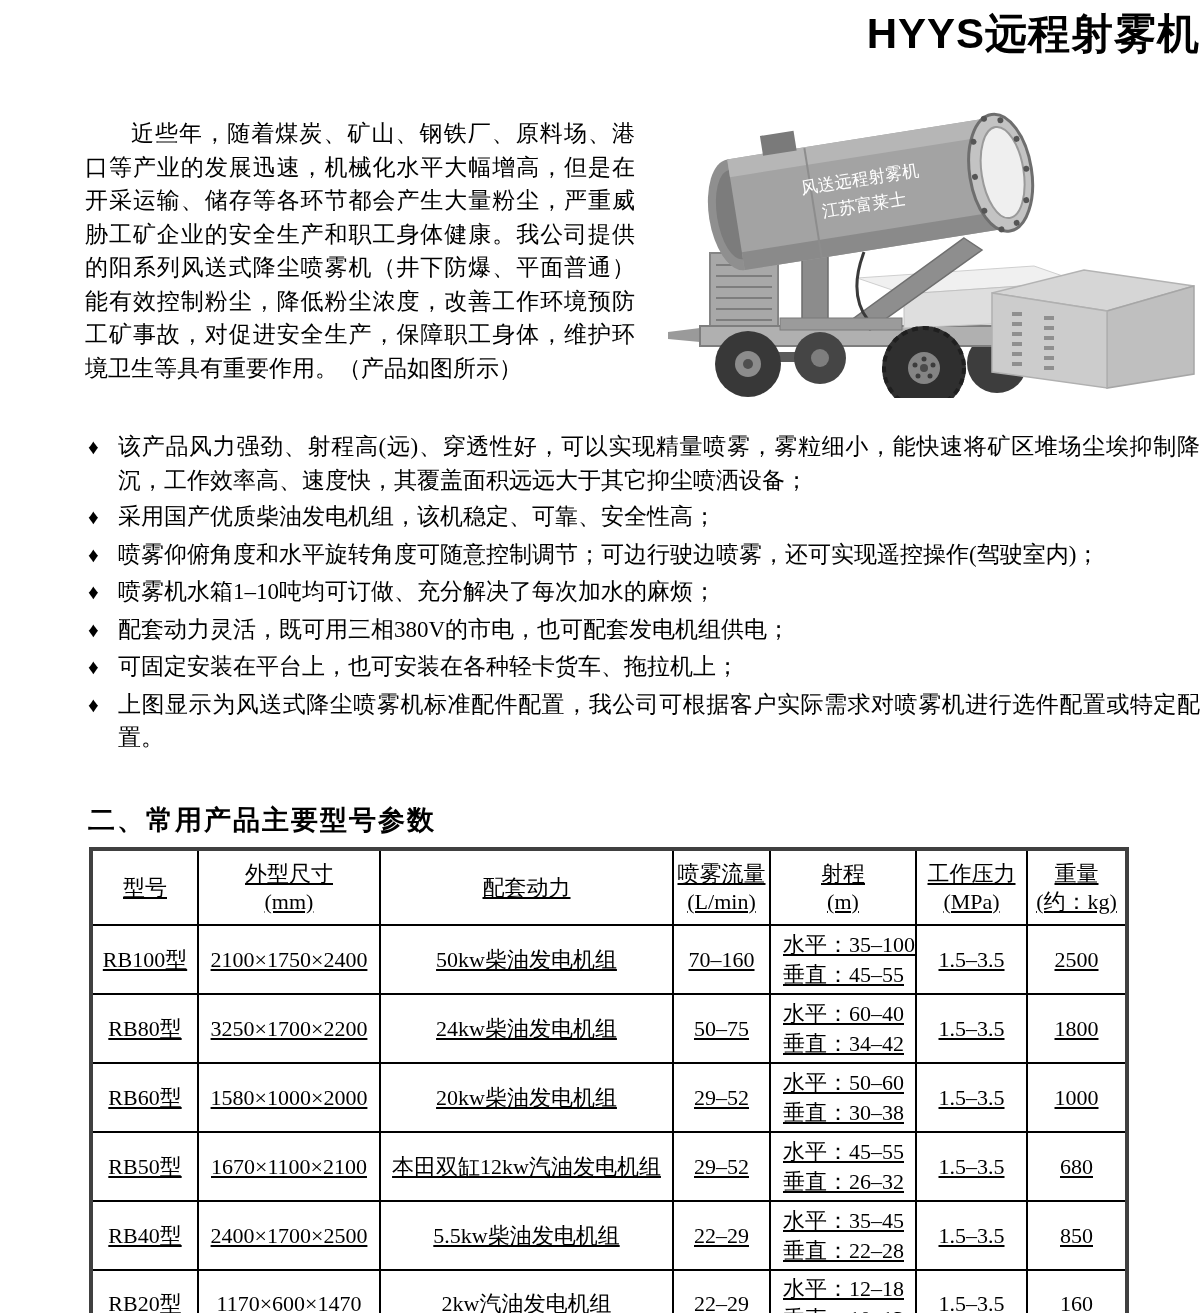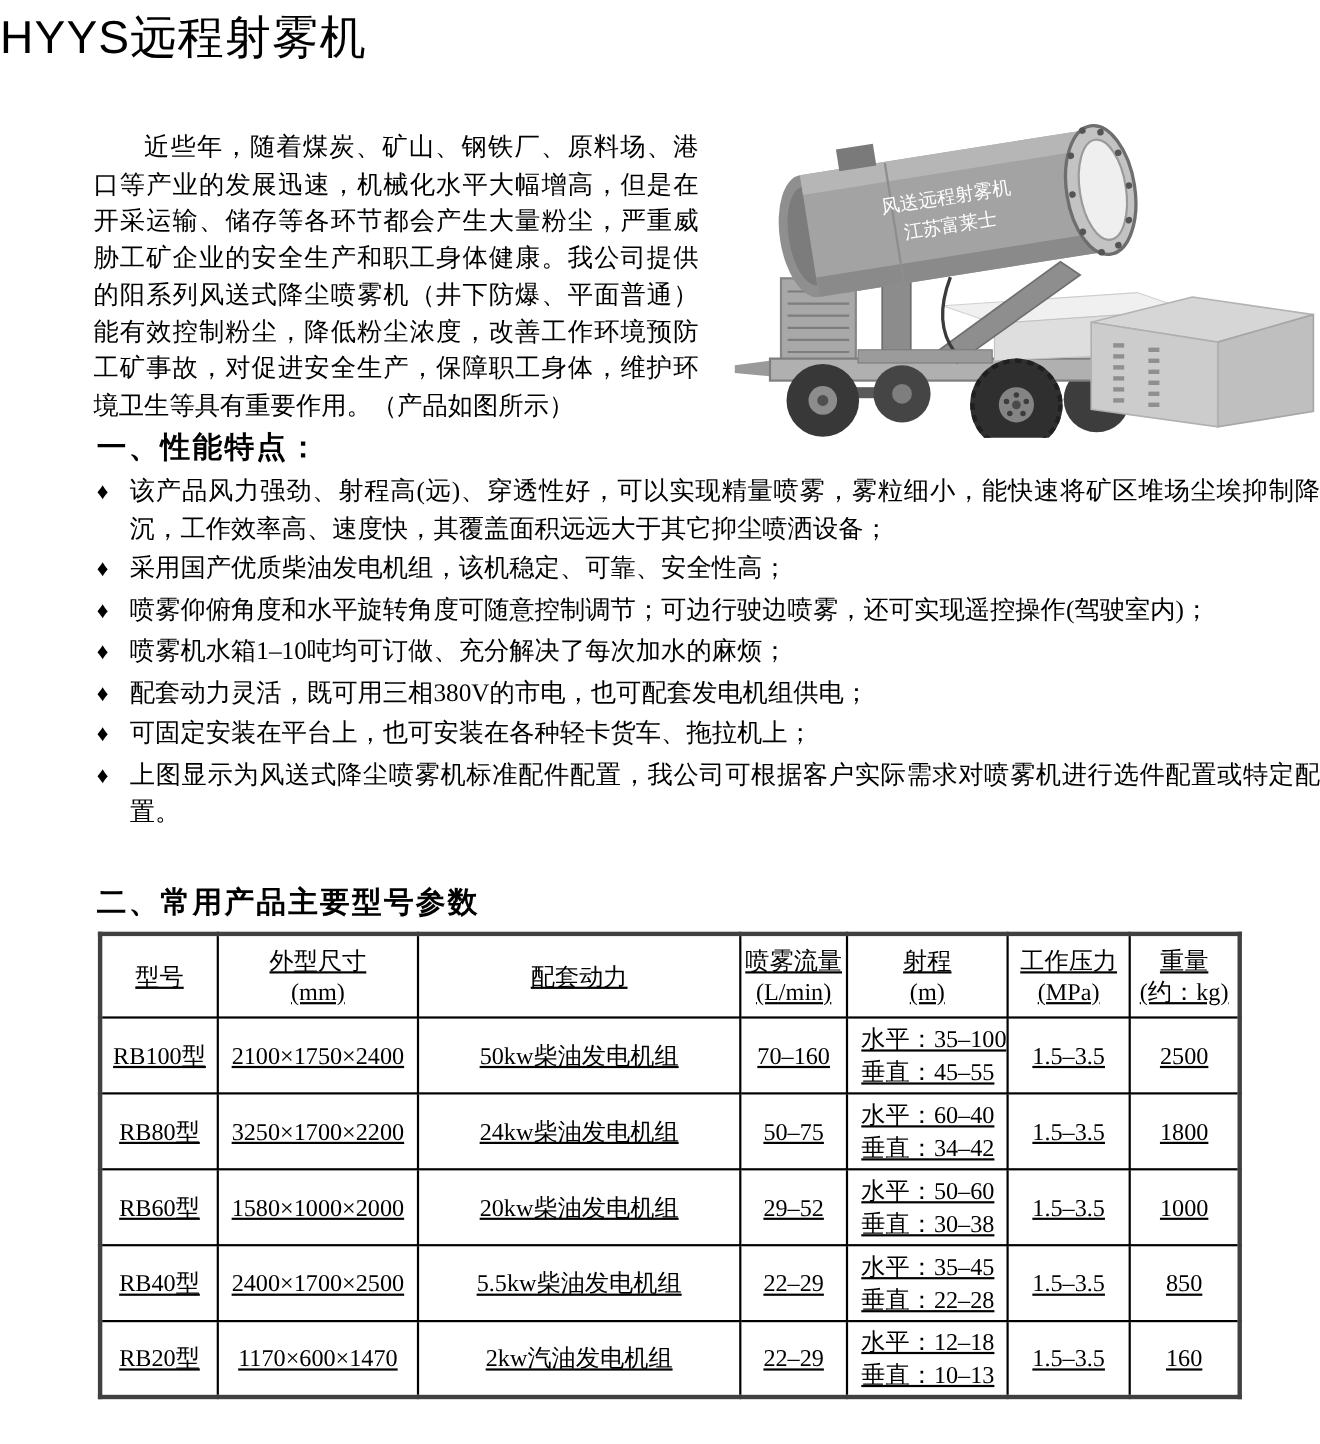--- a/index.html
+++ b/index.html
@@ -6,23 +6,23 @@
   html, body { margin: 0; padding: 0; }
   body {
     width: 1200px; height: 1313px;
     background: #ffffff; color: #000;
     font-family: "Liberation Serif", "DejaVu Serif", serif;
   }
   .page { position: relative; width: 1200px; height: 1313px; overflow: hidden; background:#fff; }
 
   .title {
     position: absolute; top: 6px; left: 0; width: 1200px;
-    text-align: left;
+    text-align: right;
     font-family: "Liberation Sans", "DejaVu Sans", sans-serif;
-    font-weight: normal; font-size: 42px; letter-spacing: 1px;
+    font-weight: bold; font-size: 42px; letter-spacing: 1px;
   }
 
   .intro {
     position: absolute; left: 85px; top: 94px; width: 550px;
     font-size: 23px; line-height: 33.5px;
     text-align: justify; text-indent: 2em;
   }
 
   .photo { position: absolute; left: 652px; top: 80px; width: 548px; height: 318px; }
   .photo svg { width: 100%; height: 100%; display: block; }
@@ -160,21 +160,20 @@
             <circle cx="281" cy="285" r="2.5"></circle>
             <circle cx="278" cy="296" r="2.5"></circle>
           <circle cx="266" cy="296" r="2.5"></circle>
             <circle cx="263" cy="285" r="2.5"></circle>
         </g>
         <circle cx="272" cy="288" r="4" fill="#4a4a4a"></circle>
       </g>
     </svg>
   </div>
 
-  <div class="sec-heading sec1">一、性能特点：</div>
 
   <div class="bullets">
     <div class="bullet">
       <span class="dia">♦</span>
       <span class="txt">该产品风力强劲、射程高(远)、穿透性好，可以实现精量喷雾，雾粒细小，能快速将矿区堆场尘埃抑制降沉，工作效率高、速度快，其覆盖面积远远大于其它抑尘喷洒设备；</span>
     </div>
     <div class="bullet">
       <span class="dia">♦</span>
       <span class="txt">采用国产优质柴油发电机组，该机稳定、可靠、安全性高；</span>
     </div>
@@ -273,20 +272,32 @@
         <td>20kw柴油发电机组</td>
         <td>29–52</td>
         <td class="range-cell">
           <div>水平：50–60</div>
           <div>垂直：30–38</div>
         </td>
         <td>1.5–3.5</td>
         <td>1000</td>
       </tr>
       <tr>
+        <td>RB50型</td>
+        <td>1670×1100×2100</td>
+        <td>本田双缸12kw汽油发电机组</td>
+        <td>29–52</td>
+        <td class="range-cell">
+          <div>水平：45–55</div>
+          <div>垂直：26–32</div>
+        </td>
+        <td>1.5–3.5</td>
+        <td>680</td>
+      </tr>
+      <tr>
         <td>RB40型</td>
         <td>2400×1700×2500</td>
         <td>5.5kw柴油发电机组</td>
         <td>22–29</td>
         <td class="range-cell">
           <div>水平：35–45</div>
           <div>垂直：22–28</div>
         </td>
         <td>1.5–3.5</td>
         <td>850</td>

